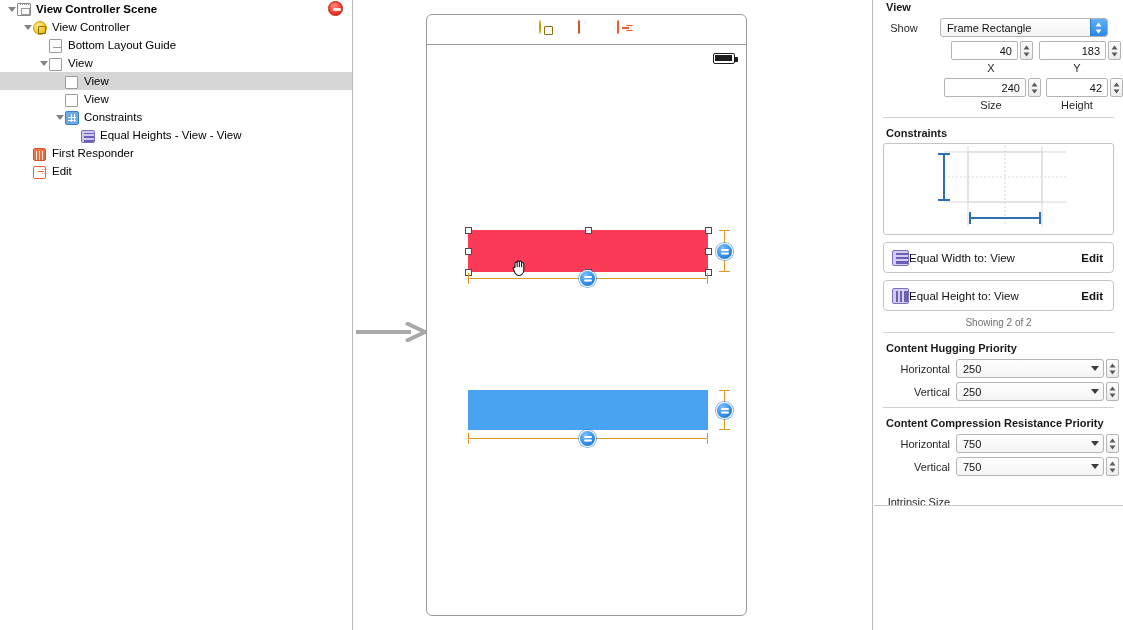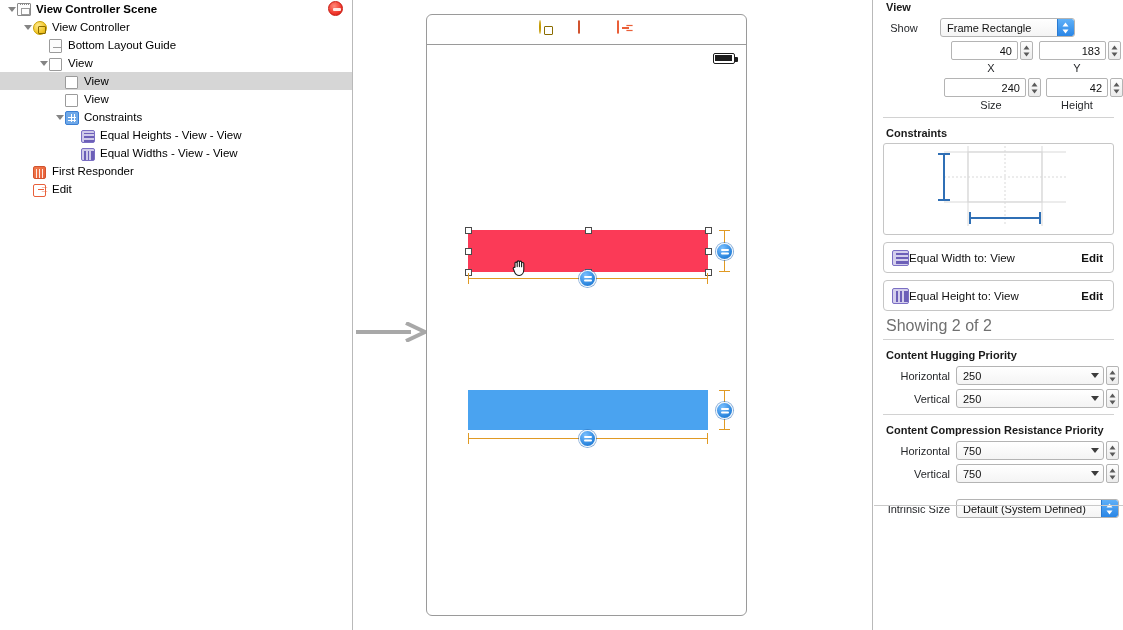--- a/index.html
+++ b/index.html
@@ -342,21 +342,21 @@
   .cr-h {
     width: 17px; height: 16px; border: 1.4px solid #7b6fc4; background: #d4cfec; border-radius: 2px;
   }
   .cr-h::after {
     content: ""; position: absolute; left: 2.5px; top: 2.5px; width: 12px; height: 11px;
     background: linear-gradient(to right, #6c5fb8 0 2px, transparent 2px 4px, #6c5fb8 4px 6px, transparent 6px 8.5px, #6c5fb8 8.5px 12px);
   }
   .cons-row-txt { flex: 1; font-size: 11.5px; color: #111; }
   .cons-row-edit { font-weight: bold; font-size: 11.5px; color: #111; margin-right: 10px; }
   .showing {
-    font-size: 16px; color: #707070; padding: 6px 0 4px 12px;
+    text-align: center; font-size: 10px; color: #707070; padding: 6px 0 4px 0;
   }
   .sel-popup {
     position: relative; height: 19px; border: 1px solid #b4b4b4; border-radius: 3px;
     background: linear-gradient(to bottom, #ffffff 0%, #f4f4f4 100%);
     display: flex; align-items: center; padding-left: 6px;
     font-size: 11px; color: #111;
   }
   .sel-popup .pbtn-gray {
     position: absolute; right: 1px; top: 2px; bottom: 2px; width: 15px;
     display: flex; align-items: center; justify-content: center;
@@ -436,28 +436,20 @@
           </span>
           <span class="tlabel">Constraints</span>
         </div>
         <div class="tree-row">
           <span style="flex: 0 0 70px;"></span>
           <span class="disc leaf"></span>
           <span class="ticon">
             <span class="ic-cons-h" style="position: absolute; left: 0px; top: 0px;"></span>
           </span>
           <span class="tlabel">Equal Heights - View - View</span>
-        </div>
-        <div class="tree-row">
-          <span style="flex: 0 0 70px;"></span>
-          <span class="disc leaf"></span>
-          <span class="ticon">
-            <span class="ic-cons-v" style="position: absolute; left: 0px; top: 0px;"></span>
-          </span>
-          <span class="tlabel">Equal Widths - View - View</span>
         </div>
         <div class="tree-row">
           <span style="flex: 0 0 22px;"></span>
           <span class="disc leaf"></span>
           <span class="ticon">
             <span class="ic-first" style="position: absolute; left: 0px; top: 0px;"></span>
           </span>
           <span class="tlabel">First Responder</span>
         </div>
         <div class="tree-row">
@@ -529,21 +521,21 @@
     </div>
   </div>
 
   <div id="insp-left-rule"></div>
   <div id="inspector">
 
     <div class="insp-title">View</div>
 
     <div class="row">
       <div class="rlabel" style="width:66px;text-align:center;">Show</div>
-      <div class="popup" style="width:135px;">
+      <div class="popup" style="width:168px;">
         <span>Frame Rectangle</span>
         <span class="pbtn-blue">
             <span class="chev2"></span>
           </span>
       </div>
     </div>
 
     <div class="row" style="margin-bottom:0;">
       <div style="width:77px;"></div>
       <div class="numfield" style="width:67px;">40</div>
@@ -679,24 +671,18 @@
             <span class="tri-down"></span>
           </span>
       </div>
       <div class="stepper">
           <span class="chev2 chev-dark" style="left:6px;"></span>
         </div>
     </div>
 
     <div class="row" style="margin-top:14px;">
       <div class="rlabel" style="width:82px;">Intrinsic Size</div>
-      <div class="popup" style="width:163px;">
-        <span>Default (System Defined)</span>
-        <span class="pbtn-blue">
-            <span class="chev2"></span>
-          </span>
-      </div>
     </div>
 
   </div>
   <div id="insp-bottom-rule"></div>
 
 </div>
 
 </body></html>

